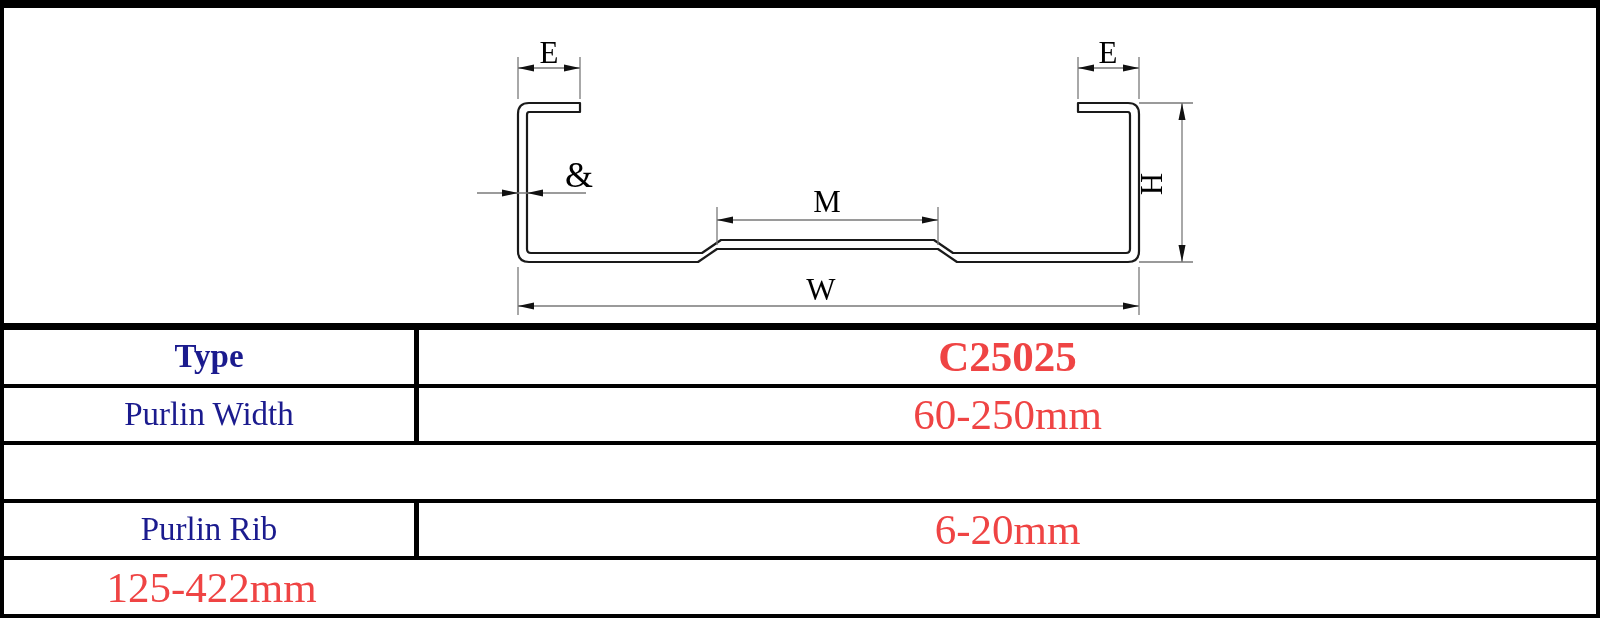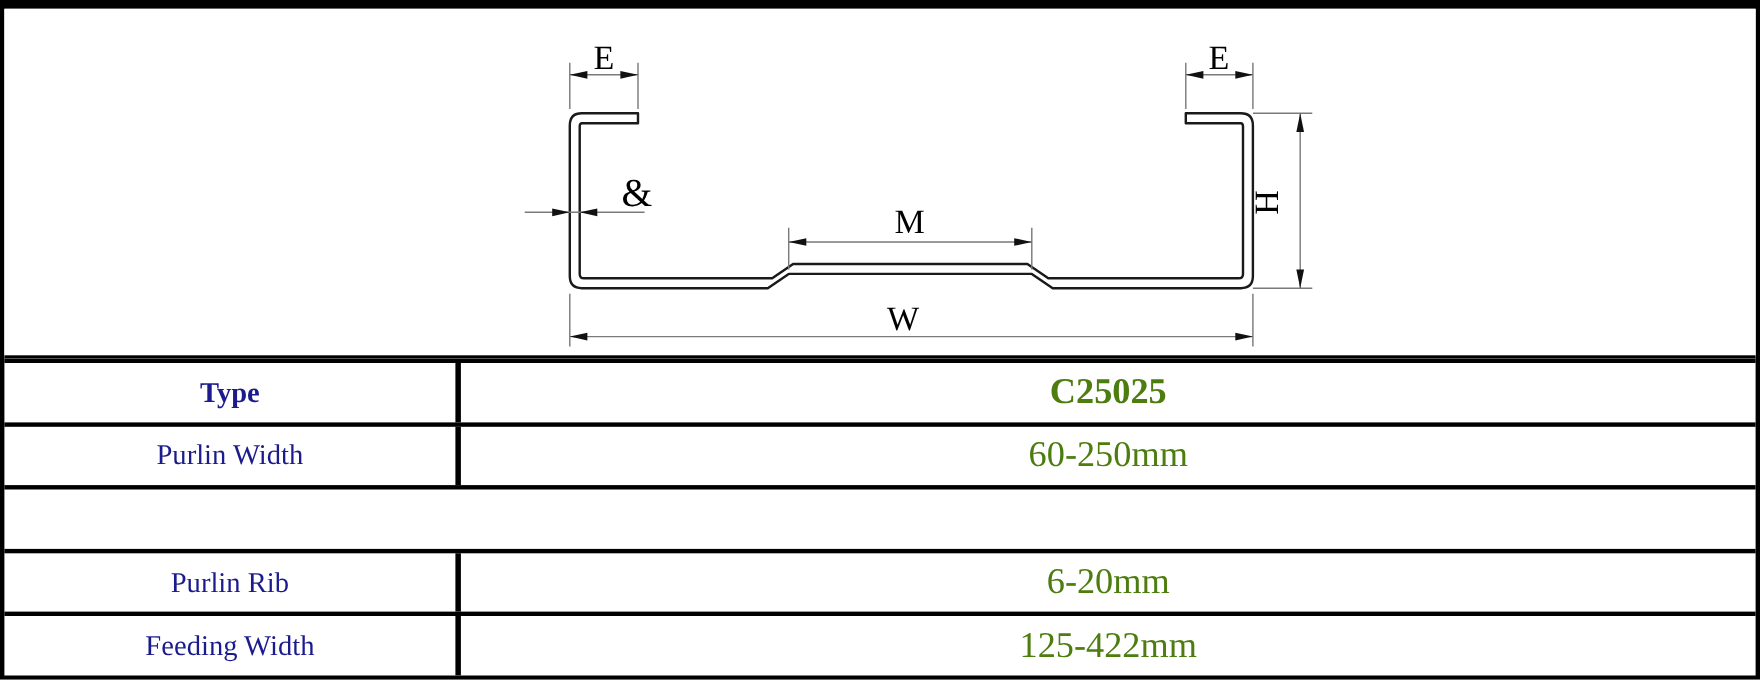--- a/index.html
+++ b/index.html
@@ -44,26 +44,26 @@
   }
   .cell {
     display: flex;
     align-items: center;
     justify-content: center;
     overflow: hidden;
   }
   .cell.label { border-right: 5px solid #000; }
   .label-text {
     color: #1b1b8e;
-    font-size: 26px;
+    font-size: 33px;
     white-space: pre-wrap;
   }
   .value-text {
-    color: #4d7c0f;
-    font-size: 33px;
+    color: #ef4444;
+    font-size: 43px;
   }
   .bold { font-weight: bold; }
 </style>
 </head>
 <body>
 
 <div class="frame">
 
   <div class="drawing">
     <svg width="1592" height="315" viewBox="4 8 1592 315">
@@ -161,22 +161,19 @@
     <div class="spec-row">
       <div class="cell label">
         <span class="label-text">Purlin Rib</span>
       </div>
       <div class="cell">
         <span class="value-text">6-20mm</span>
       </div>
     </div>
 
     <div class="spec-row">
-      <div class="cell label">
-        <span class="label-text">Feeding Width</span>
-      </div>
       <div class="cell">
         <span class="value-text">125-422mm</span>
       </div>
     </div>
 
   </div>
 </div>
 
 </body></html>

